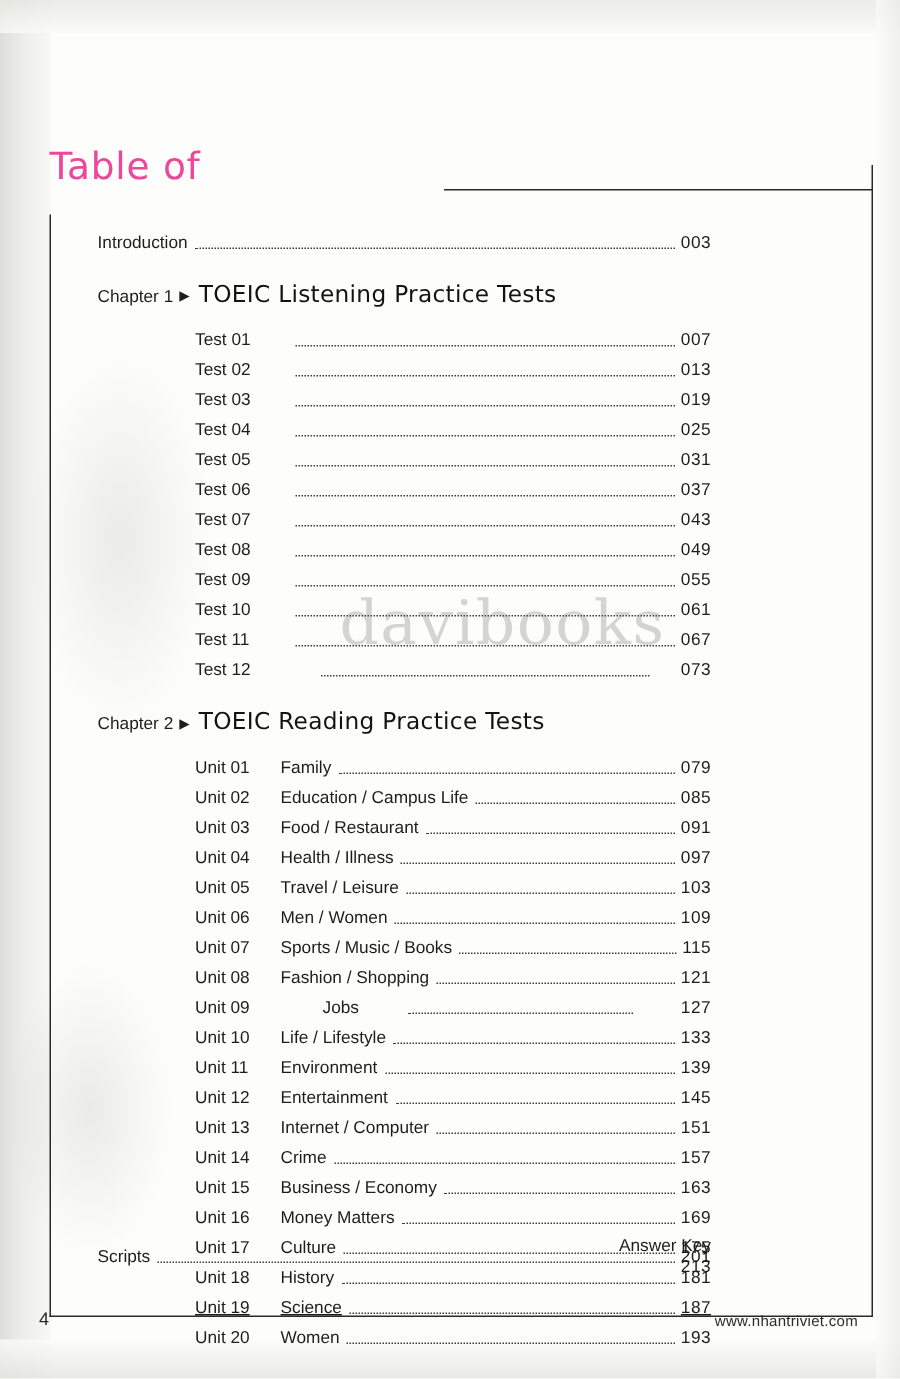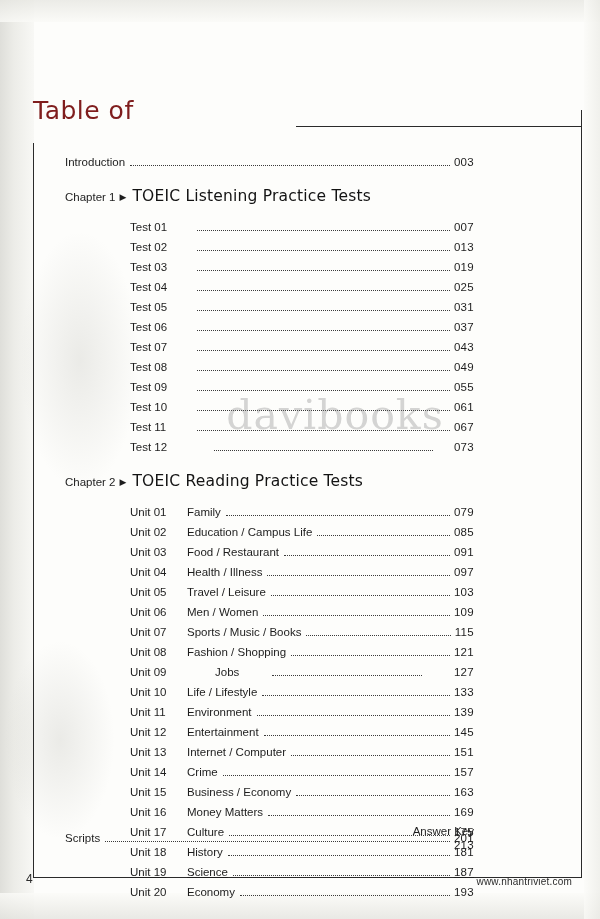--- a/index.html
+++ b/index.html
@@ -91,21 +91,21 @@
     position: absolute;
     left: 33px;
     top: 96px;
     display: flex;
     align-items: baseline;
   }
   .toc-header .word-table {
     font-family: "DejaVu Sans", sans-serif;
     font-size: 25px;
     letter-spacing: .5px;
-    color: #7f1d1d;
+    color: #ec4899;
     font-weight: 400;
   }
   .toc-header .word-contents {
     font-family: "DejaVu Sans", sans-serif;
     font-size: 34px;
     font-weight: 700;
     letter-spacing: 1px;
     margin-left: 13px;
     color: #111;
   }
@@ -447,21 +447,21 @@
   <span class="page-num">181</span>
 </div>
 <div class="row unit-row" style="top:866px;text-decoration:underline;">
   <span class="unit-no">Unit 19</span>
   <span class="unit-topic">Science</span>
   <span class="dots"></span>
   <span class="page-num">187</span>
 </div>
 <div class="row unit-row" style="top:886px;">
   <span class="unit-no">Unit 20</span>
-  <span class="unit-topic">Economy</span>
+  <span class="unit-topic">Women</span>
   <span class="dots"></span>
   <span class="page-num">193</span>
 </div>
 
 <div class="row entry-top" style="top:832px;">
   <span class="label-col">Scripts</span>
   <span class="dots"></span>
   <span class="page-num">201</span>
 </div>
 <div class="row entry-top" style="top:825px;flex-direction:column;">

